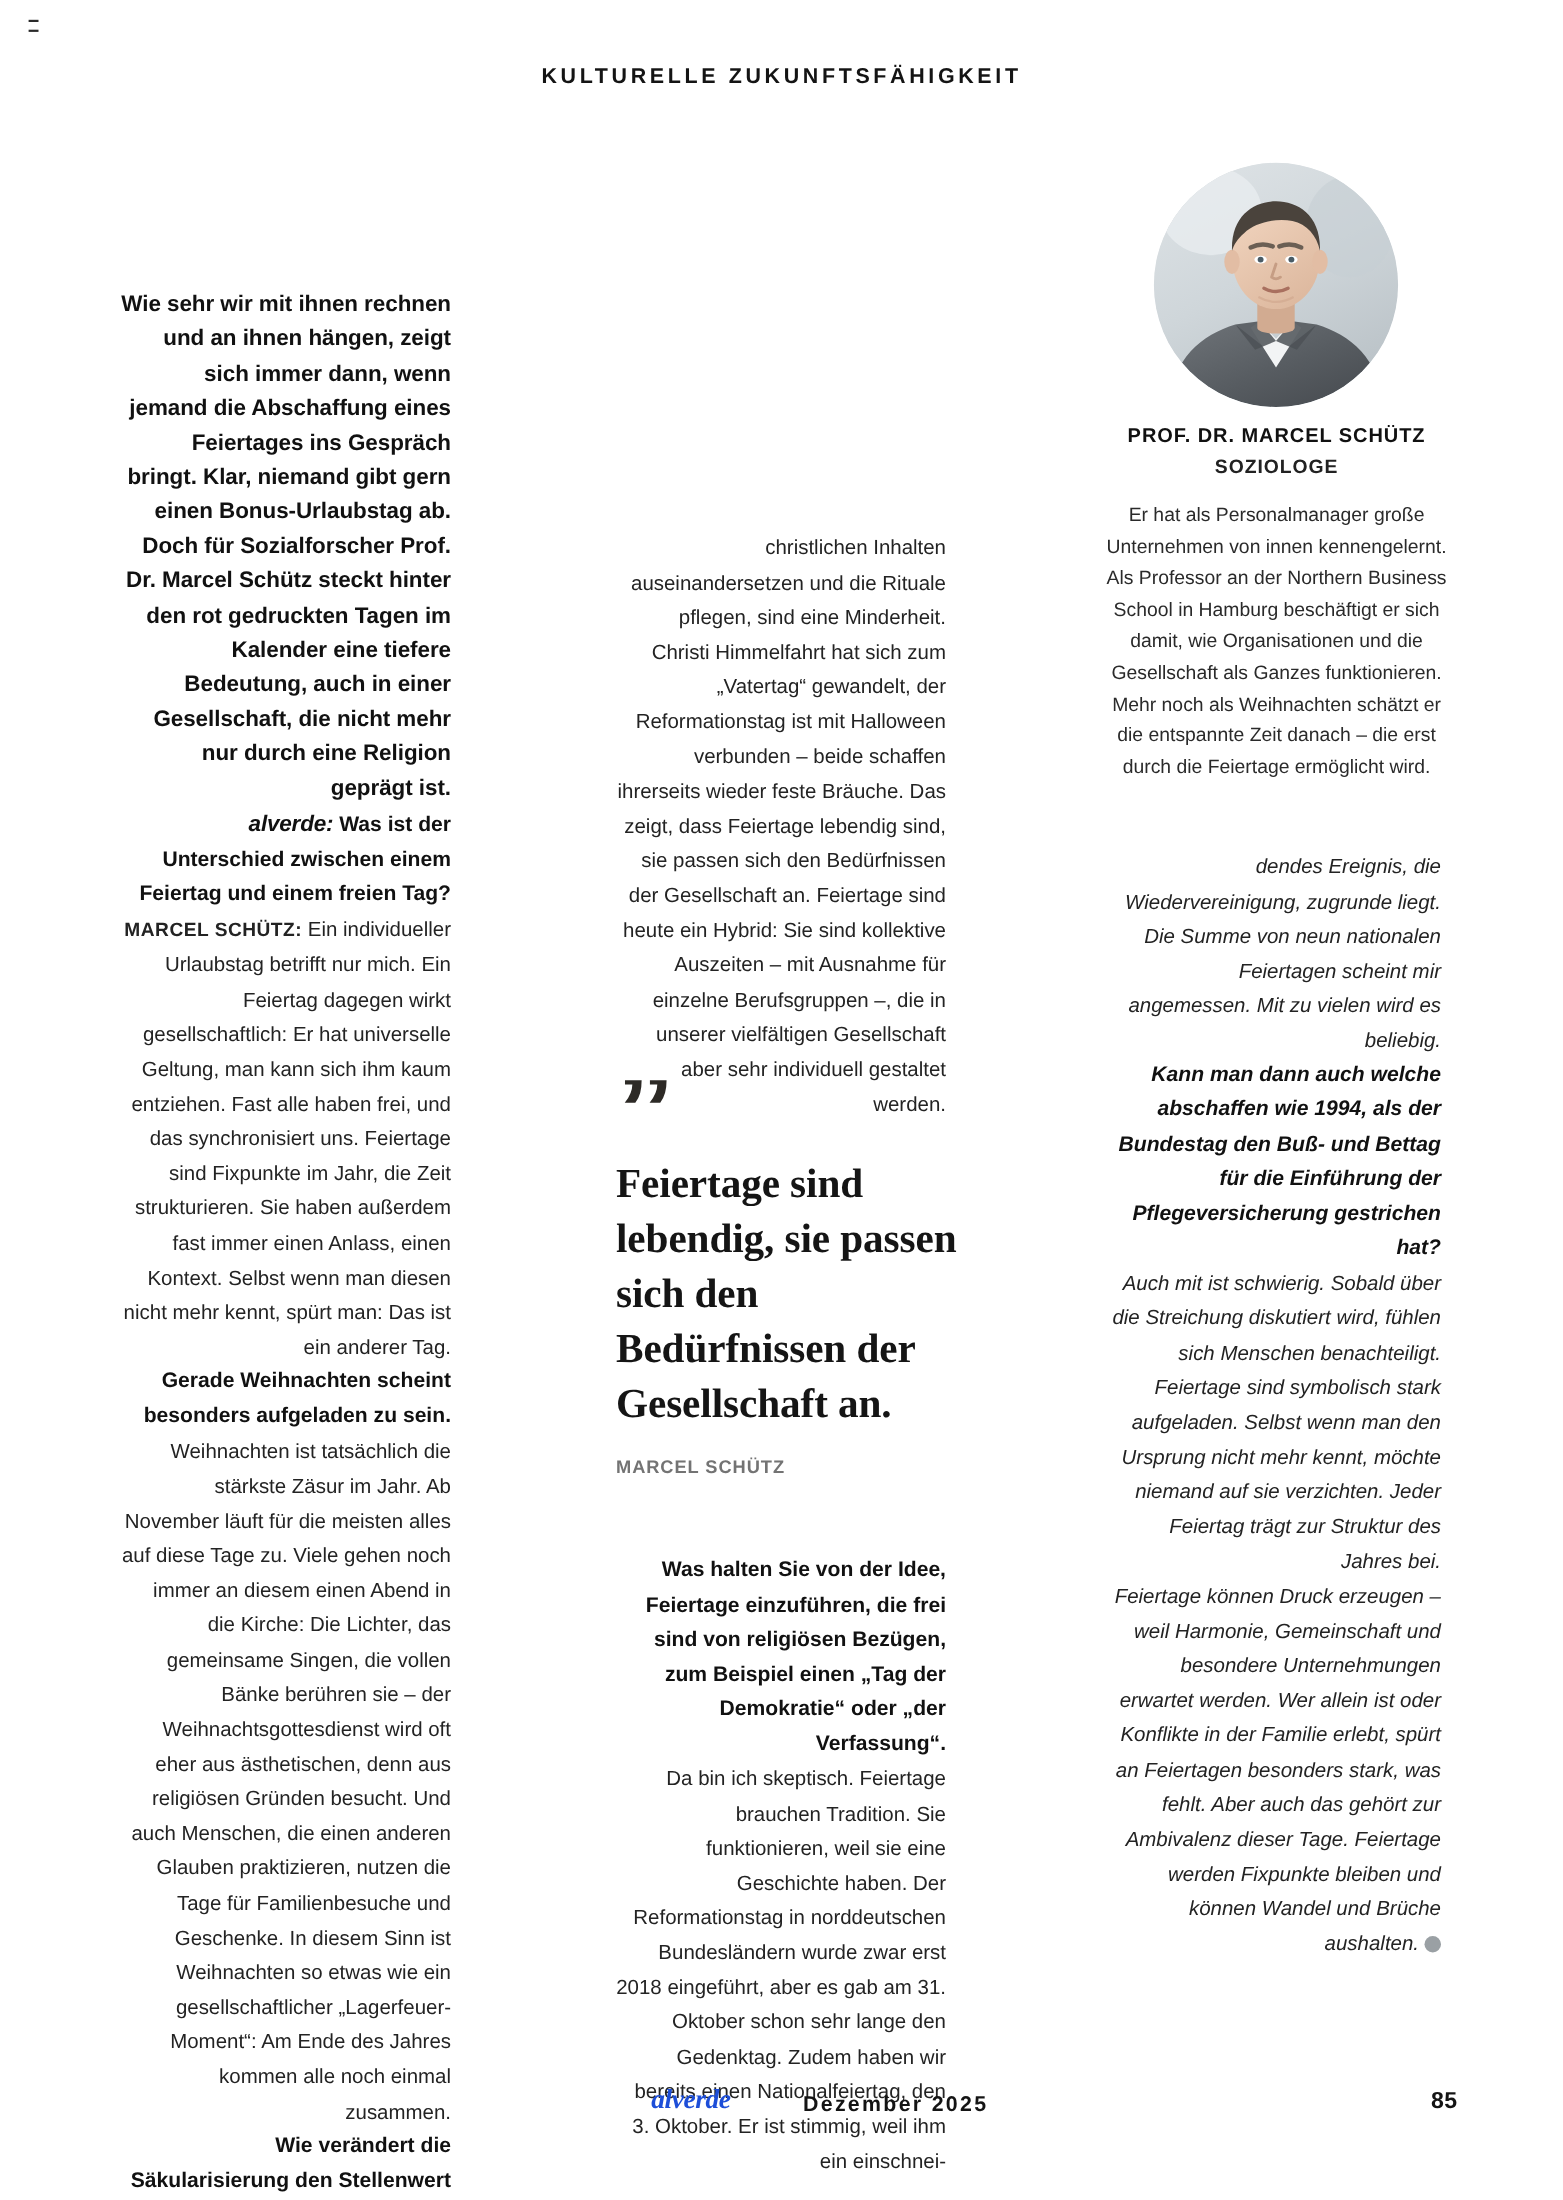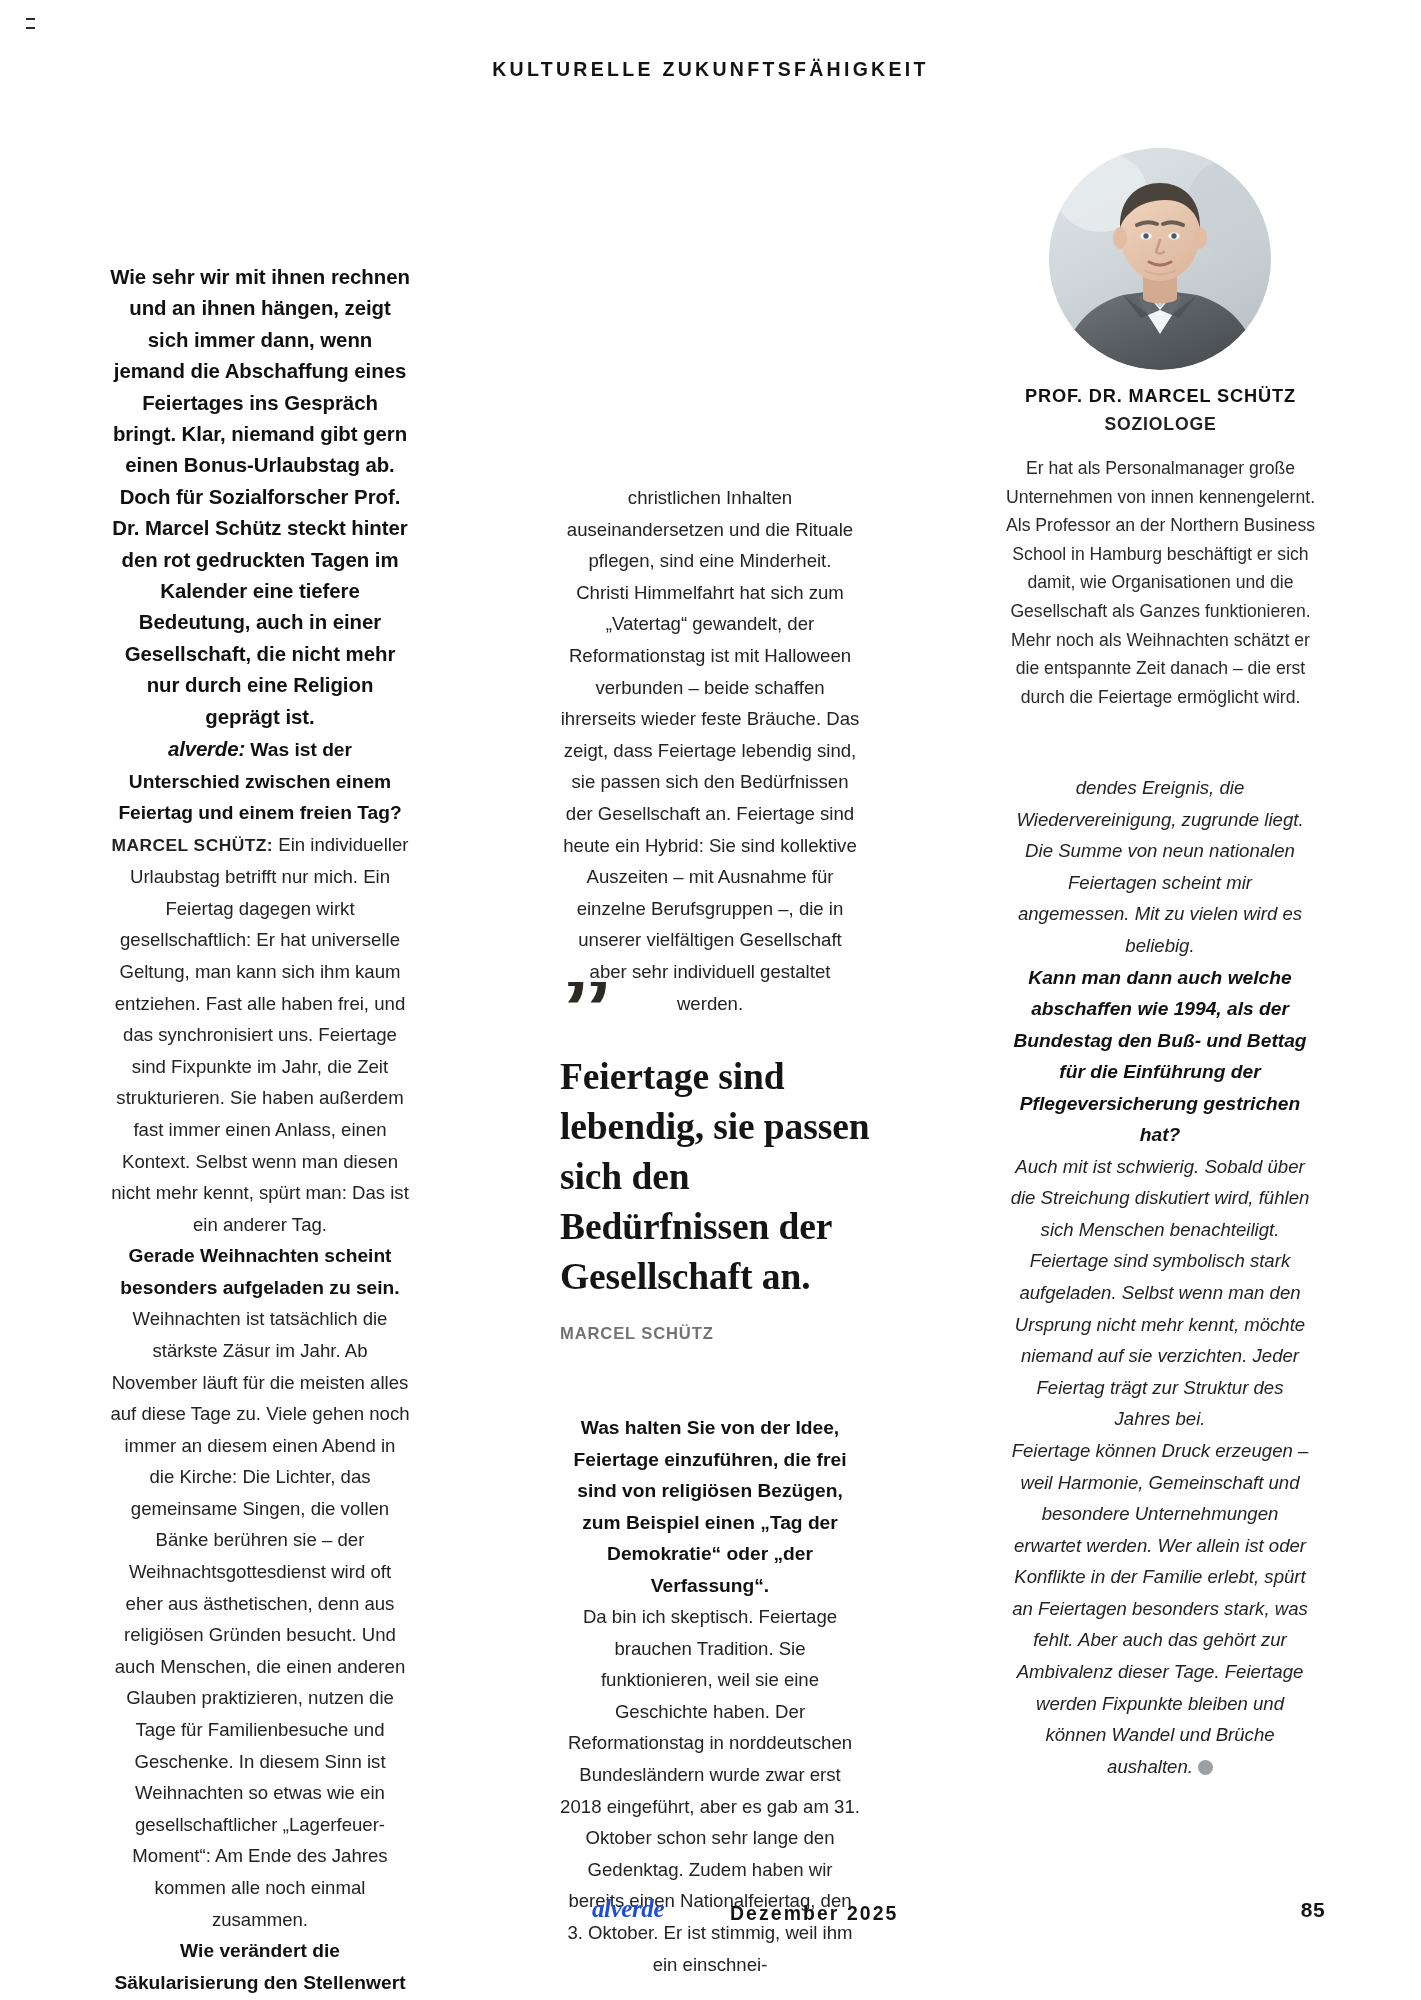--- a/index.html
+++ b/index.html
@@ -51,21 +51,21 @@
   }
   .col-left  { left: 110px; width: 300px; }
   .col-mid   { left: 560px; width: 300px; }
   .col-right { left: 1010px; width: 300px; }
 
   p, .para {
     margin: 0;
     font-size: 18.6px;
     line-height: 31.6px;
     color: #232323;
-    text-align: center;
+    text-align: right;
     hyphens: manual;
   }
   .para + .para { margin-top: 0; }
 
   .lead {
     font-size: 20.4px;
     line-height: 31.4px;
     font-weight: 700;
     color: #111111;
     letter-spacing: -0.05px;

